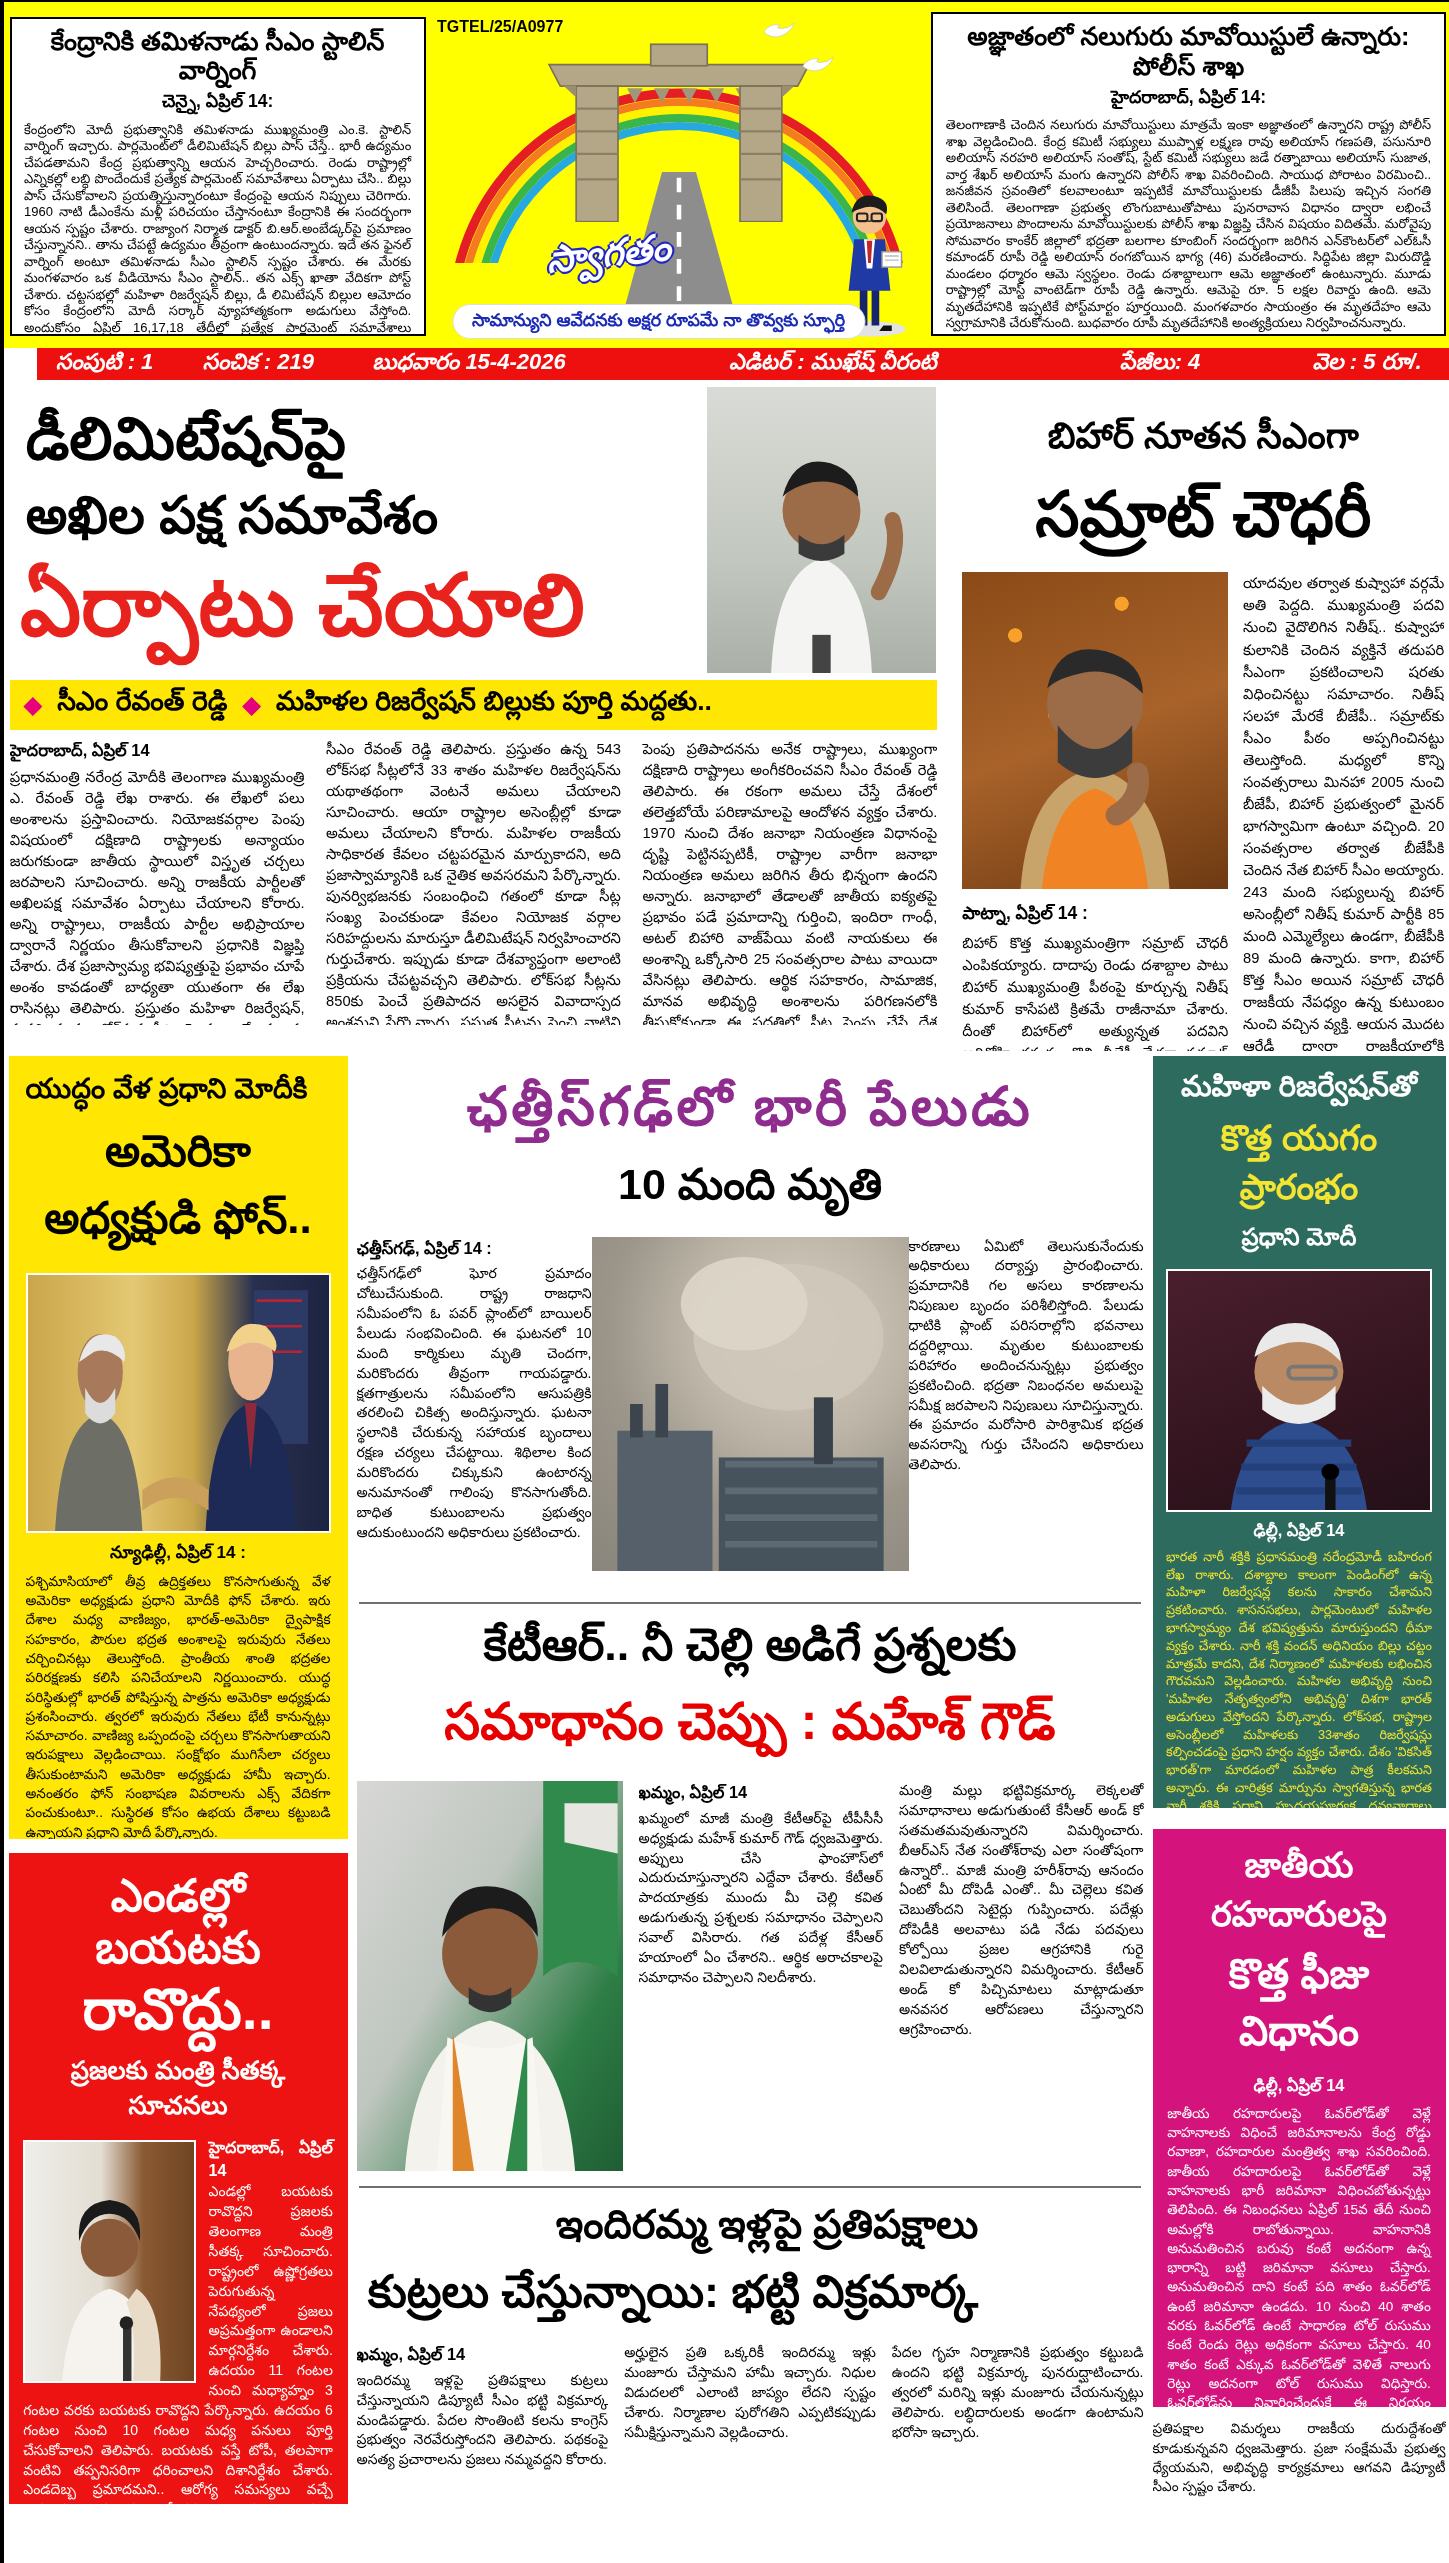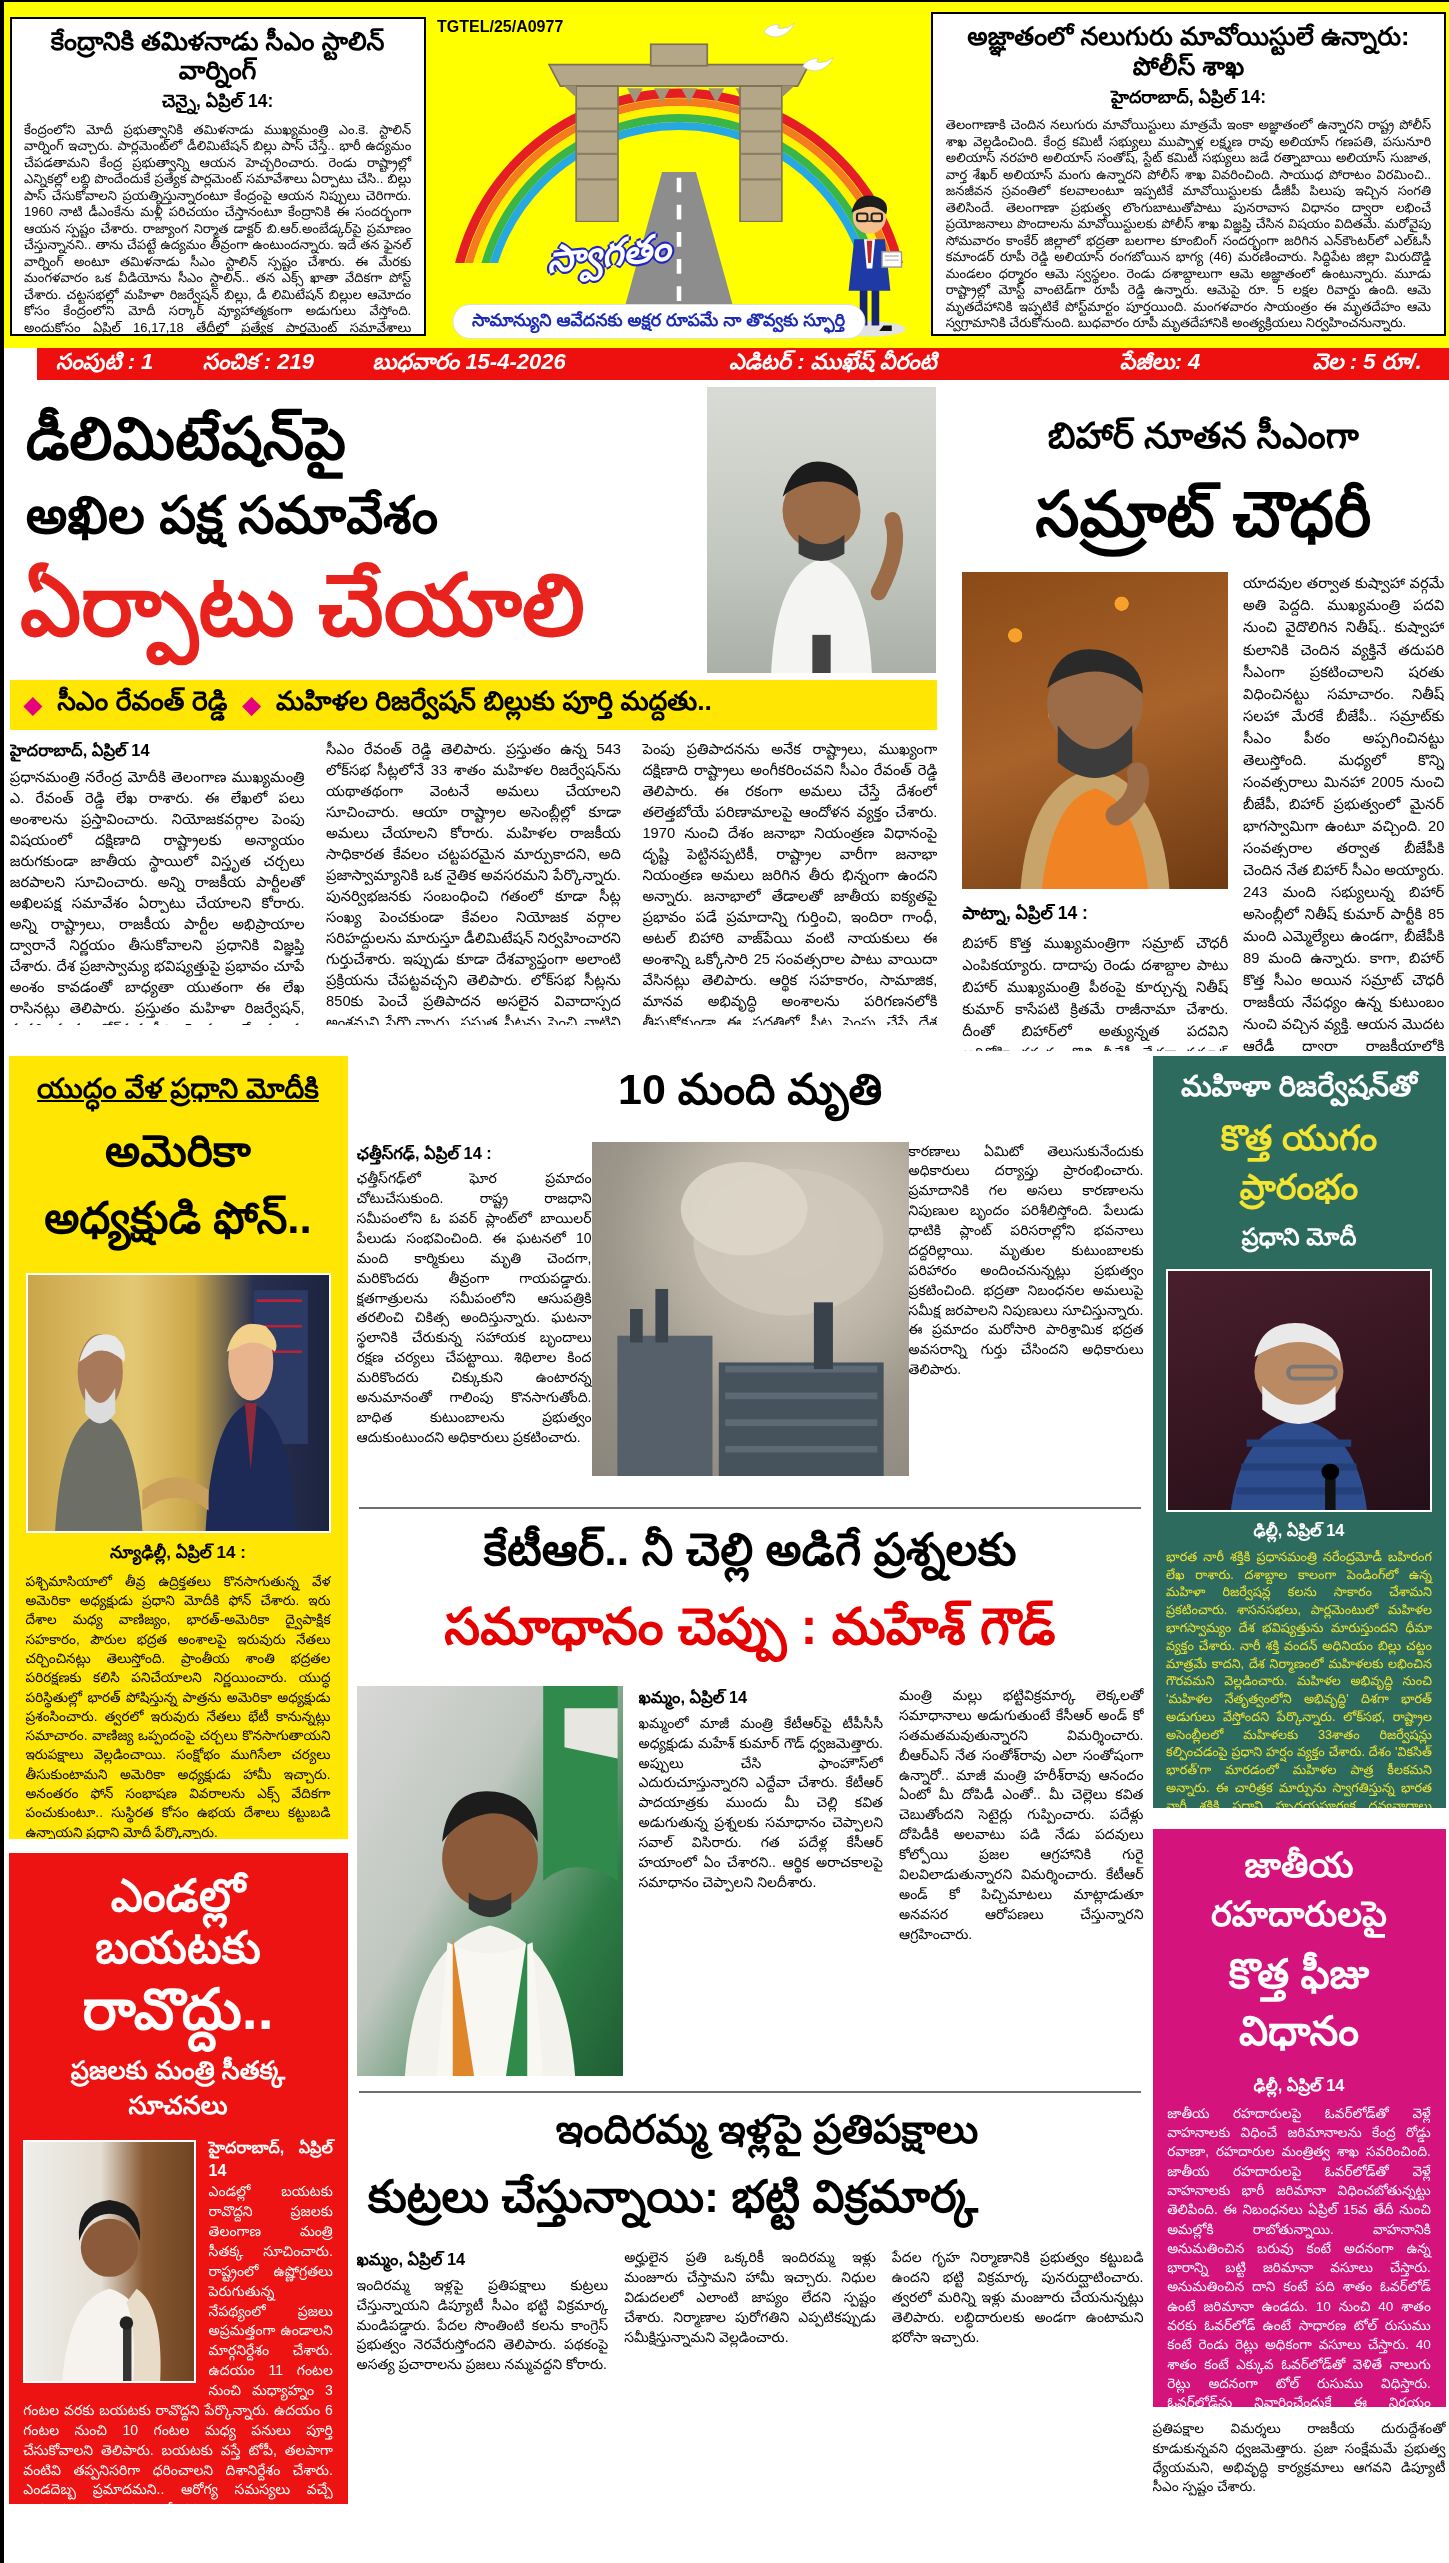--- a/index.html
+++ b/index.html
@@ -66,21 +66,21 @@
   .bihar-kicker { text-align:center; font-size:36px; font-weight:bold; margin-top:32px; }
   .bihar-head { text-align:center; font-size:63px; font-weight:bold; margin-top:18px; line-height:1; }
   .bihar-content { display:grid; grid-template-columns:266px 1fr; gap:14.7px; margin-top:26px; }
   .samrat-photo { width:266px; height:317px; }
   .bihar-col { font-size:14.7px; line-height:1.5; text-align:justify; overflow:hidden; }
   .bihar-col .dateline { font-size:17.5px; margin:10.2px 0 5.7px; }
   
   .middle { height:1495px; display:grid; grid-template-columns:339px 1fr 293px; gap:9px; padding:4.5px 4.5px 0; overflow:hidden; }
   .colbox { overflow:hidden; }
   .yellow-box { background:#ffe603; padding:17px 17px 11.3px; height:783px; overflow:hidden; }
-  .yb-kicker { text-align:center; font-size:28px; font-weight:bold;text-decoration:underline; }
+  .yb-kicker { font-size:28px; font-weight:bold; }
   .yb-h1 { text-align:center; font-size:44px; font-weight:bold; margin-top:14.7px; }
   .yb-h2 { text-align:center; font-size:44px; font-weight:bold; margin-top:5.7px; }
   .mt-photo { width:100%; height:260px; margin-top:19px; border:2.3px solid #fff; }
   .yb-date { text-align:center; font-size:17px; font-weight:bold; margin:10.2px 0 5.7px; }
   .yb-body { font-size:13.6px; line-height:1.42; text-align:justify; }
   .red-box { background:#ee1313; color:#fff; margin-top:14.7px; padding:17px 14.7px; height:651px; overflow:hidden; }
   .rb-h1 { text-align:center; font-size:45px; font-weight:bold; line-height:1.15; }
   .rb-h2 { text-align:center; font-size:57px; font-weight:bold; line-height:1.1; margin-top:4.5px; }
   .rb-sub { text-align:center; font-size:25.5px; font-weight:bold; margin-top:14.7px; }
   .rb-content { margin-top:11.3px; font-size:14px; line-height:1.42; text-align:justify; }
@@ -293,20 +293,21 @@
             </svg>
           </div>
           <span class="rb-date">హైదరాబాద్, ఏప్రిల్ 14</span><br>
           <span>ఎండల్లో బయటకు రావొద్దని ప్రజలకు తెలంగాణ మంత్రి సీతక్క సూచించారు. రాష్ట్రంలో ఉష్ణోగ్రతలు పెరుగుతున్న నేపథ్యంలో ప్రజలు అప్రమత్తంగా ఉండాలని మార్గనిర్దేశం చేశారు. ఉదయం 11 గంటల నుంచి మధ్యాహ్నం 3 గంటల వరకు బయటకు రావొద్దని పేర్కొన్నారు. ఉదయం 6 గంటల నుంచి 10 గంటల మధ్య పనులు పూర్తి చేసుకోవాలని తెలిపారు. బయటకు వస్తే టోపీ, తలపాగా వంటివి తప్పనిసరిగా ధరించాలని దిశానిర్దేశం చేశారు. ఎండదెబ్బ ప్రమాదమని.. ఆరోగ్య సమస్యలు వచ్చే అవకాశం ఉందని మంత్రి సీతక్క తెలిపారు. అధికారులు గ్రామాలు, పట్టణాల్లో చలివేంద్రాలు ఏర్పాటు చేయాలని ఆదేశాలు జారీ చేశారు. పంచాయతీ స్థాయిలో తాగునీటి సౌకర్యాలను కల్పించాలని అధికారులకు దిశానిర్దేశం చేశారు. అలాగే, ఉపాధి హామీ కార్మికులకు ప్రత్యేక సూచనలు చేశారు. పనిస్థలాల్లో తాగునీటి వసతి ఏర్పాటు తప్పనిసరని తెలిపారు. ఎండ ఎక్కువగా ఉన్న సమయంలో పని చేసే ప్రాంతాల్లో ఆయా జాగ్రత్తలు పాటించాలని అన్నారు. కార్మికుల ఆరోగ్యం అత్యంత ముఖ్యమని మంత్రి సీతక్క పేర్కొన్నారు.</span>
         </div>
       </div>
     </div>
 
     <div class="colbox">
       <div>
+        <div class="blast-h1">ఛత్తీస్‌గఢ్‌లో భారీ పేలుడు</div>
         <div class="blast-h2">10 మంది మృతి</div>
         <div class="blast-row">
           <div class="small-col">
             <div class="dateline">ఛత్తీస్‌గఢ్, ఏప్రిల్ 14 :</div>
             <span>ఛత్తీస్‌గఢ్‌లో ఘోర ప్రమాదం చోటుచేసుకుంది. రాష్ట్ర రాజధాని సమీపంలోని ఓ పవర్ ప్లాంట్‌లో బాయిలర్ పేలుడు సంభవించింది. ఈ ఘటనలో 10 మంది కార్మికులు మృతి చెందగా, మరికొందరు తీవ్రంగా గాయపడ్డారు. క్షతగాత్రులను సమీపంలోని ఆసుపత్రికి తరలించి చికిత్స అందిస్తున్నారు. ఘటనా స్థలానికి చేరుకున్న సహాయక బృందాలు రక్షణ చర్యలు చేపట్టాయి. శిథిలాల కింద మరికొందరు చిక్కుకుని ఉంటారన్న అనుమానంతో గాలింపు కొనసాగుతోంది. బాధిత కుటుంబాలను ప్రభుత్వం ఆదుకుంటుందని అధికారులు ప్రకటించారు.</span>
           </div>
           <div class="photo blast-photo" style="background:radial-gradient(circle at 65% 28%,#d9d2c4 0%,#bdb6a8 34%,#9b958a 60%,#8a857c 100%);">
             <svg viewBox="0 0 100 100" preserveAspectRatio="none">
               <ellipse cx="62" cy="30" rx="30" ry="22" fill="#cfc8ba" opacity="0.9"></ellipse>
               <ellipse cx="48" cy="20" rx="20" ry="14" fill="#ddd6c9" opacity="0.9"></ellipse>

